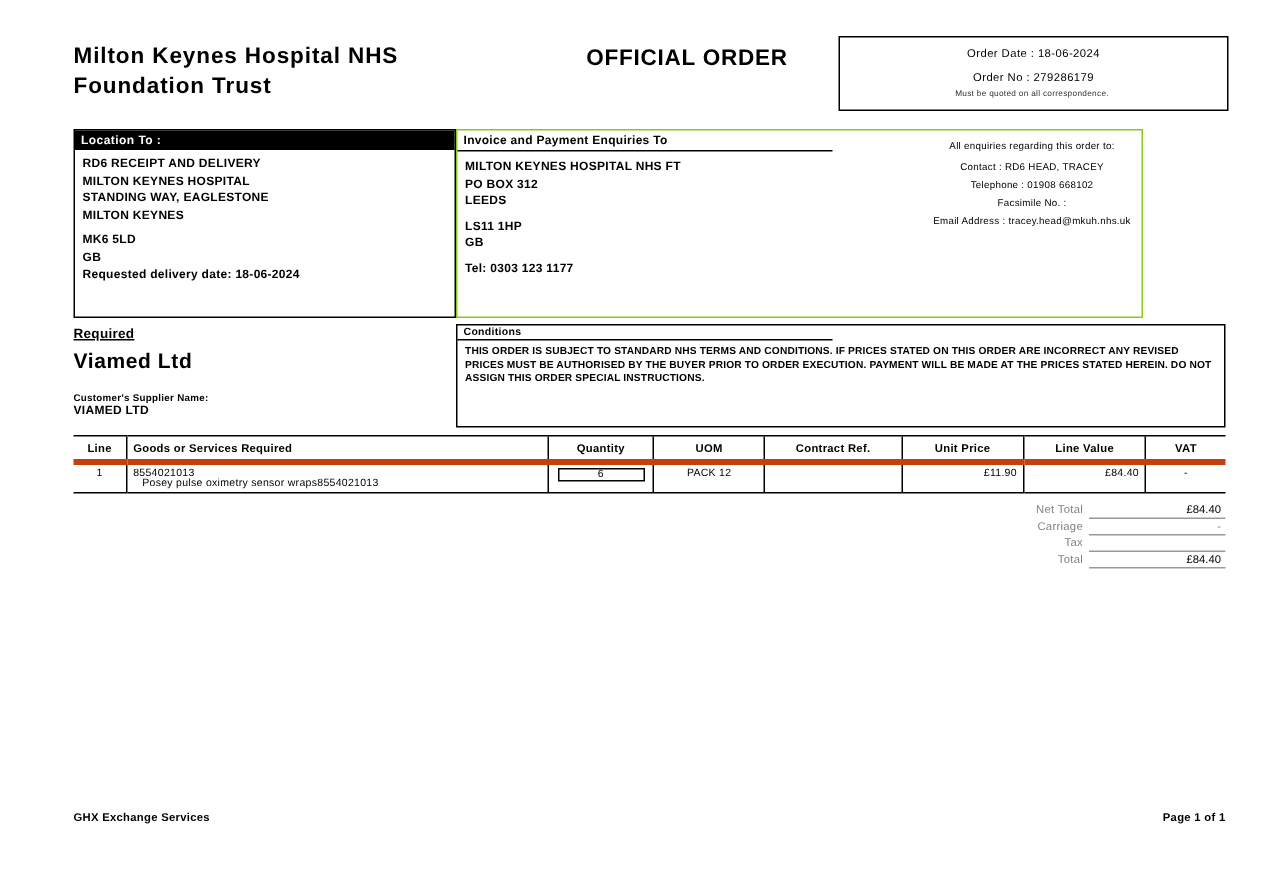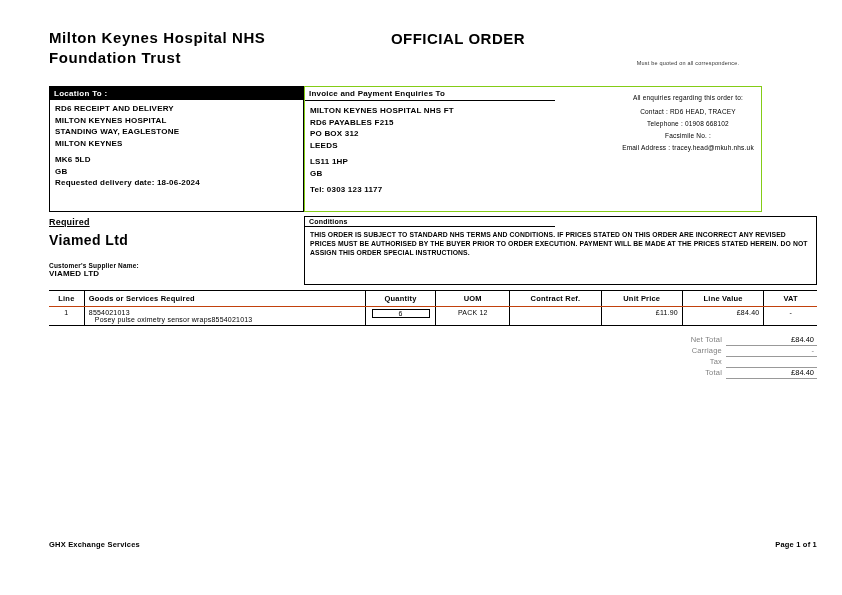--- a/index.html
+++ b/index.html
@@ -197,21 +197,21 @@
   
   .items-table {
     position: absolute;
     left: 33px; top: 290px;
     width: 768px;
     border-collapse: collapse;
     font-size: 7px;
   }
   .items-table th {
     border-top: 1px solid #000;
-    border-bottom: 1px solid #c2410c;
+    border-bottom: 4px solid #c2410c;
     font-size: 7.5px;
     font-weight: bold;
     padding: 3px 4px;
     text-align: center;
     letter-spacing: 0.2px;
   }
   .items-table th.l { text-align: left; }
   .items-table td {
     border-bottom: 1px solid #000;
     font-size: 7px;
@@ -292,41 +292,44 @@
 
 <div class="page">
 
   <div class="hdr-org">
     <div>Milton Keynes Hospital NHS</div>
     <div>Foundation Trust</div>
   </div>
 
   <div class="hdr-title">OFFICIAL ORDER</div>
 
+  <div class="order-box">
+    <div class="line">Order Date : 18-06-2024</div>
+    <div class="line2">Order No : 279286179</div>
+  </div>
   <div class="order-box-note">Must be quoted on all correspondence.</div>
 
   <div class="deliver-block">
     <div class="deliver-head">Location To :</div>
     <div class="deliver-body">
       <div>RD6 RECEIPT AND DELIVERY</div>
       <div>MILTON KEYNES HOSPITAL</div>
       <div>STANDING WAY, EAGLESTONE</div>
       <div>MILTON KEYNES</div>
       <div class="gap"></div>
       <div>MK6 5LD</div>
       <div>GB</div>
       <div>Requested delivery date: 18-06-2024</div>
     </div>
   </div>
 
   <div class="invoice-block">
     <div class="invoice-head">Invoice and Payment Enquiries To</div>
     <div class="invoice-body">
       <div>MILTON KEYNES HOSPITAL NHS FT</div>
-      <div>RD6 PAYABLES F215</div>
       <div>PO BOX 312</div>
       <div>LEEDS</div>
       <div class="gap"></div>
       <div>LS11 1HP</div>
       <div>GB</div>
       <div class="gap"></div>
       <div>Tel: 0303 123 1177</div>
     </div>
     <div class="enq-block">
       <div class="enq-title">All enquiries regarding this order to:</div>

